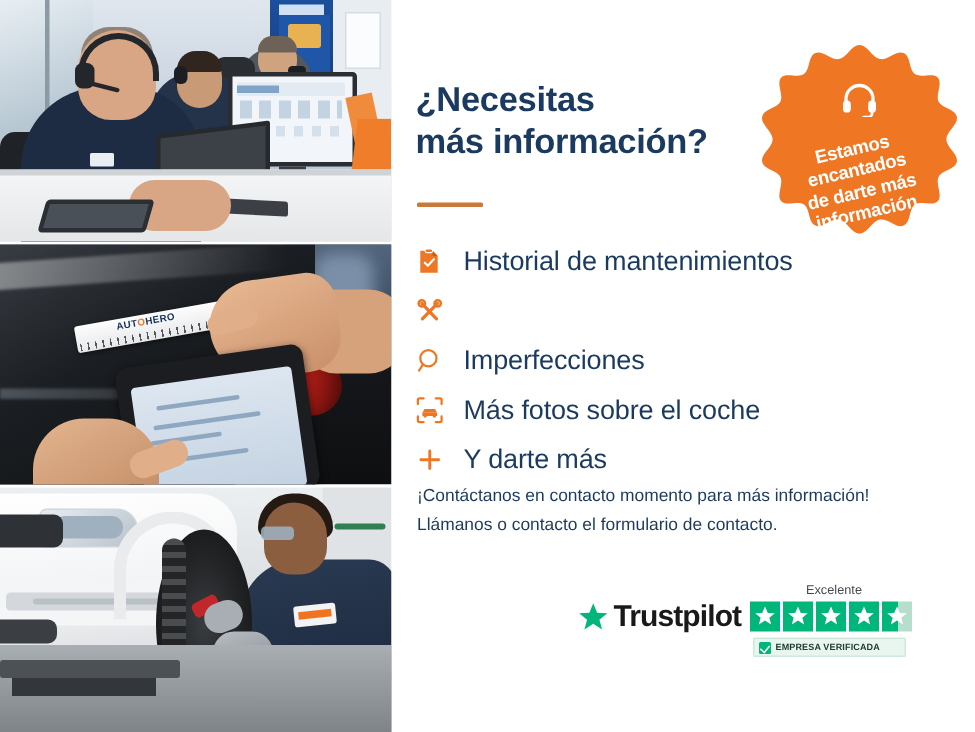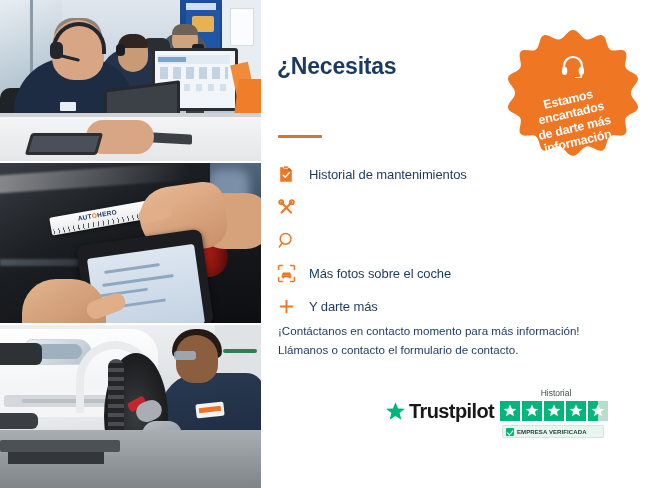--- a/index.html
+++ b/index.html
@@ -235,21 +235,21 @@
 
   
   .features { position: absolute; left: 16px; top: 158px; width: 260px; }
   .feat {
     display: flex; align-items: center;
     height: 33px;
     gap: 13px;
   }
   .feat .ic { width: 19px; height: 19px; flex: 0 0 19px; position: relative; }
   .feat .lbl {
-    font-size: 13px; color: #1b3a5f; letter-spacing: -0.1px; white-space: nowrap;
+    font-size: 18px; color: #1b3a5f; letter-spacing: -0.1px; white-space: nowrap;
   }
 
   
   .para {
     position: absolute; left: 17px; top: 322px; width: 360px;
     font-size: 11.6px; line-height: 1.62; color: #1b3a5f;
   }
 
   
   .tp { position: absolute; left: 124px; top: 388px; width: 250px; }
@@ -407,20 +407,21 @@
         <div class="lift"></div>
         <div class="lift2"></div>
     </div>
 
   </div>
 
   <div class="content">
 
     <div class="heading">
       <div>¿Necesitas</div>
+      <div>más información?</div>
     </div>
 
     <div class="rule"></div>
 
     <div class="features">
 
       <div class="feat">
         <span class="ic">
           <svg width="19" height="19" viewBox="0 0 19 19">
             <path d="M3.2 2.2h8.2l3.4 3.4v11.2H3.2z" fill="#ef7622"></path>
@@ -445,20 +446,21 @@
         </span>
       </div>
 
       <div class="feat">
         <span class="ic">
           <svg width="19" height="19" viewBox="0 0 19 19">
             <circle cx="8.6" cy="7.8" r="5.4" fill="none" stroke="#ef7622" stroke-width="1.5"></circle>
             <path d="M4.8 12.2L2.4 16" stroke="#ef7622" stroke-width="1.5" stroke-linecap="round"></path>
           </svg>
         </span>
+        <span class="lbl">Imperfecciones</span>
       </div>
 
       <div class="feat">
         <span class="ic">
           <svg width="19" height="19" viewBox="0 0 19 19">
             <g stroke="#ef7622" stroke-width="1.5" fill="none" stroke-linecap="round">
               <path d="M1.6 5.4V2.6c0-.6.4-1 1-1h2.8"></path>
               <path d="M13.6 1.6h2.8c.6 0 1 .4 1 1v2.8"></path>
               <path d="M17.4 13.6v2.8c0 .6-.4 1-1 1h-2.8"></path>
               <path d="M5.4 17.4H2.6c-.6 0-1-.4-1-1v-2.8"></path>
@@ -495,21 +497,21 @@
       <div class="tp-logo">
         <span class="tpstar">
           <svg width="21" height="21" viewBox="0 0 21 21">
             <path d="M10.5 1.2l2.6 6.3 6.8.3-5.3 4.3 1.8 6.6-5.9-3.8-5.9 3.8 1.8-6.6L1.1 7.8l6.8-.3z" fill="#00b67a"></path>
           </svg>
         </span>
         <span class="tptext">Trustpilot</span>
       </div>
 
       <div class="tp-right">
-        <div class="tp-exc">Historial</div>
+        <div class="tp-exc">Excelente</div>
         <div class="tp-stars">
           <span class="sq">
               <svg width="16" height="16" viewBox="0 0 16 16">
                 <path d="M8 1.4l1.9 4.3 4.6.2-3.6 2.9 1.2 4.5L8 10.7l-4.1 2.6 1.2-4.5L1.5 5.9l4.6-.2z" fill="#fff"></path>
               </svg>
             </span>
           <span class="sq">
               <svg width="16" height="16" viewBox="0 0 16 16">
                 <path d="M8 1.4l1.9 4.3 4.6.2-3.6 2.9 1.2 4.5L8 10.7l-4.1 2.6 1.2-4.5L1.5 5.9l4.6-.2z" fill="#fff"></path>
               </svg>

